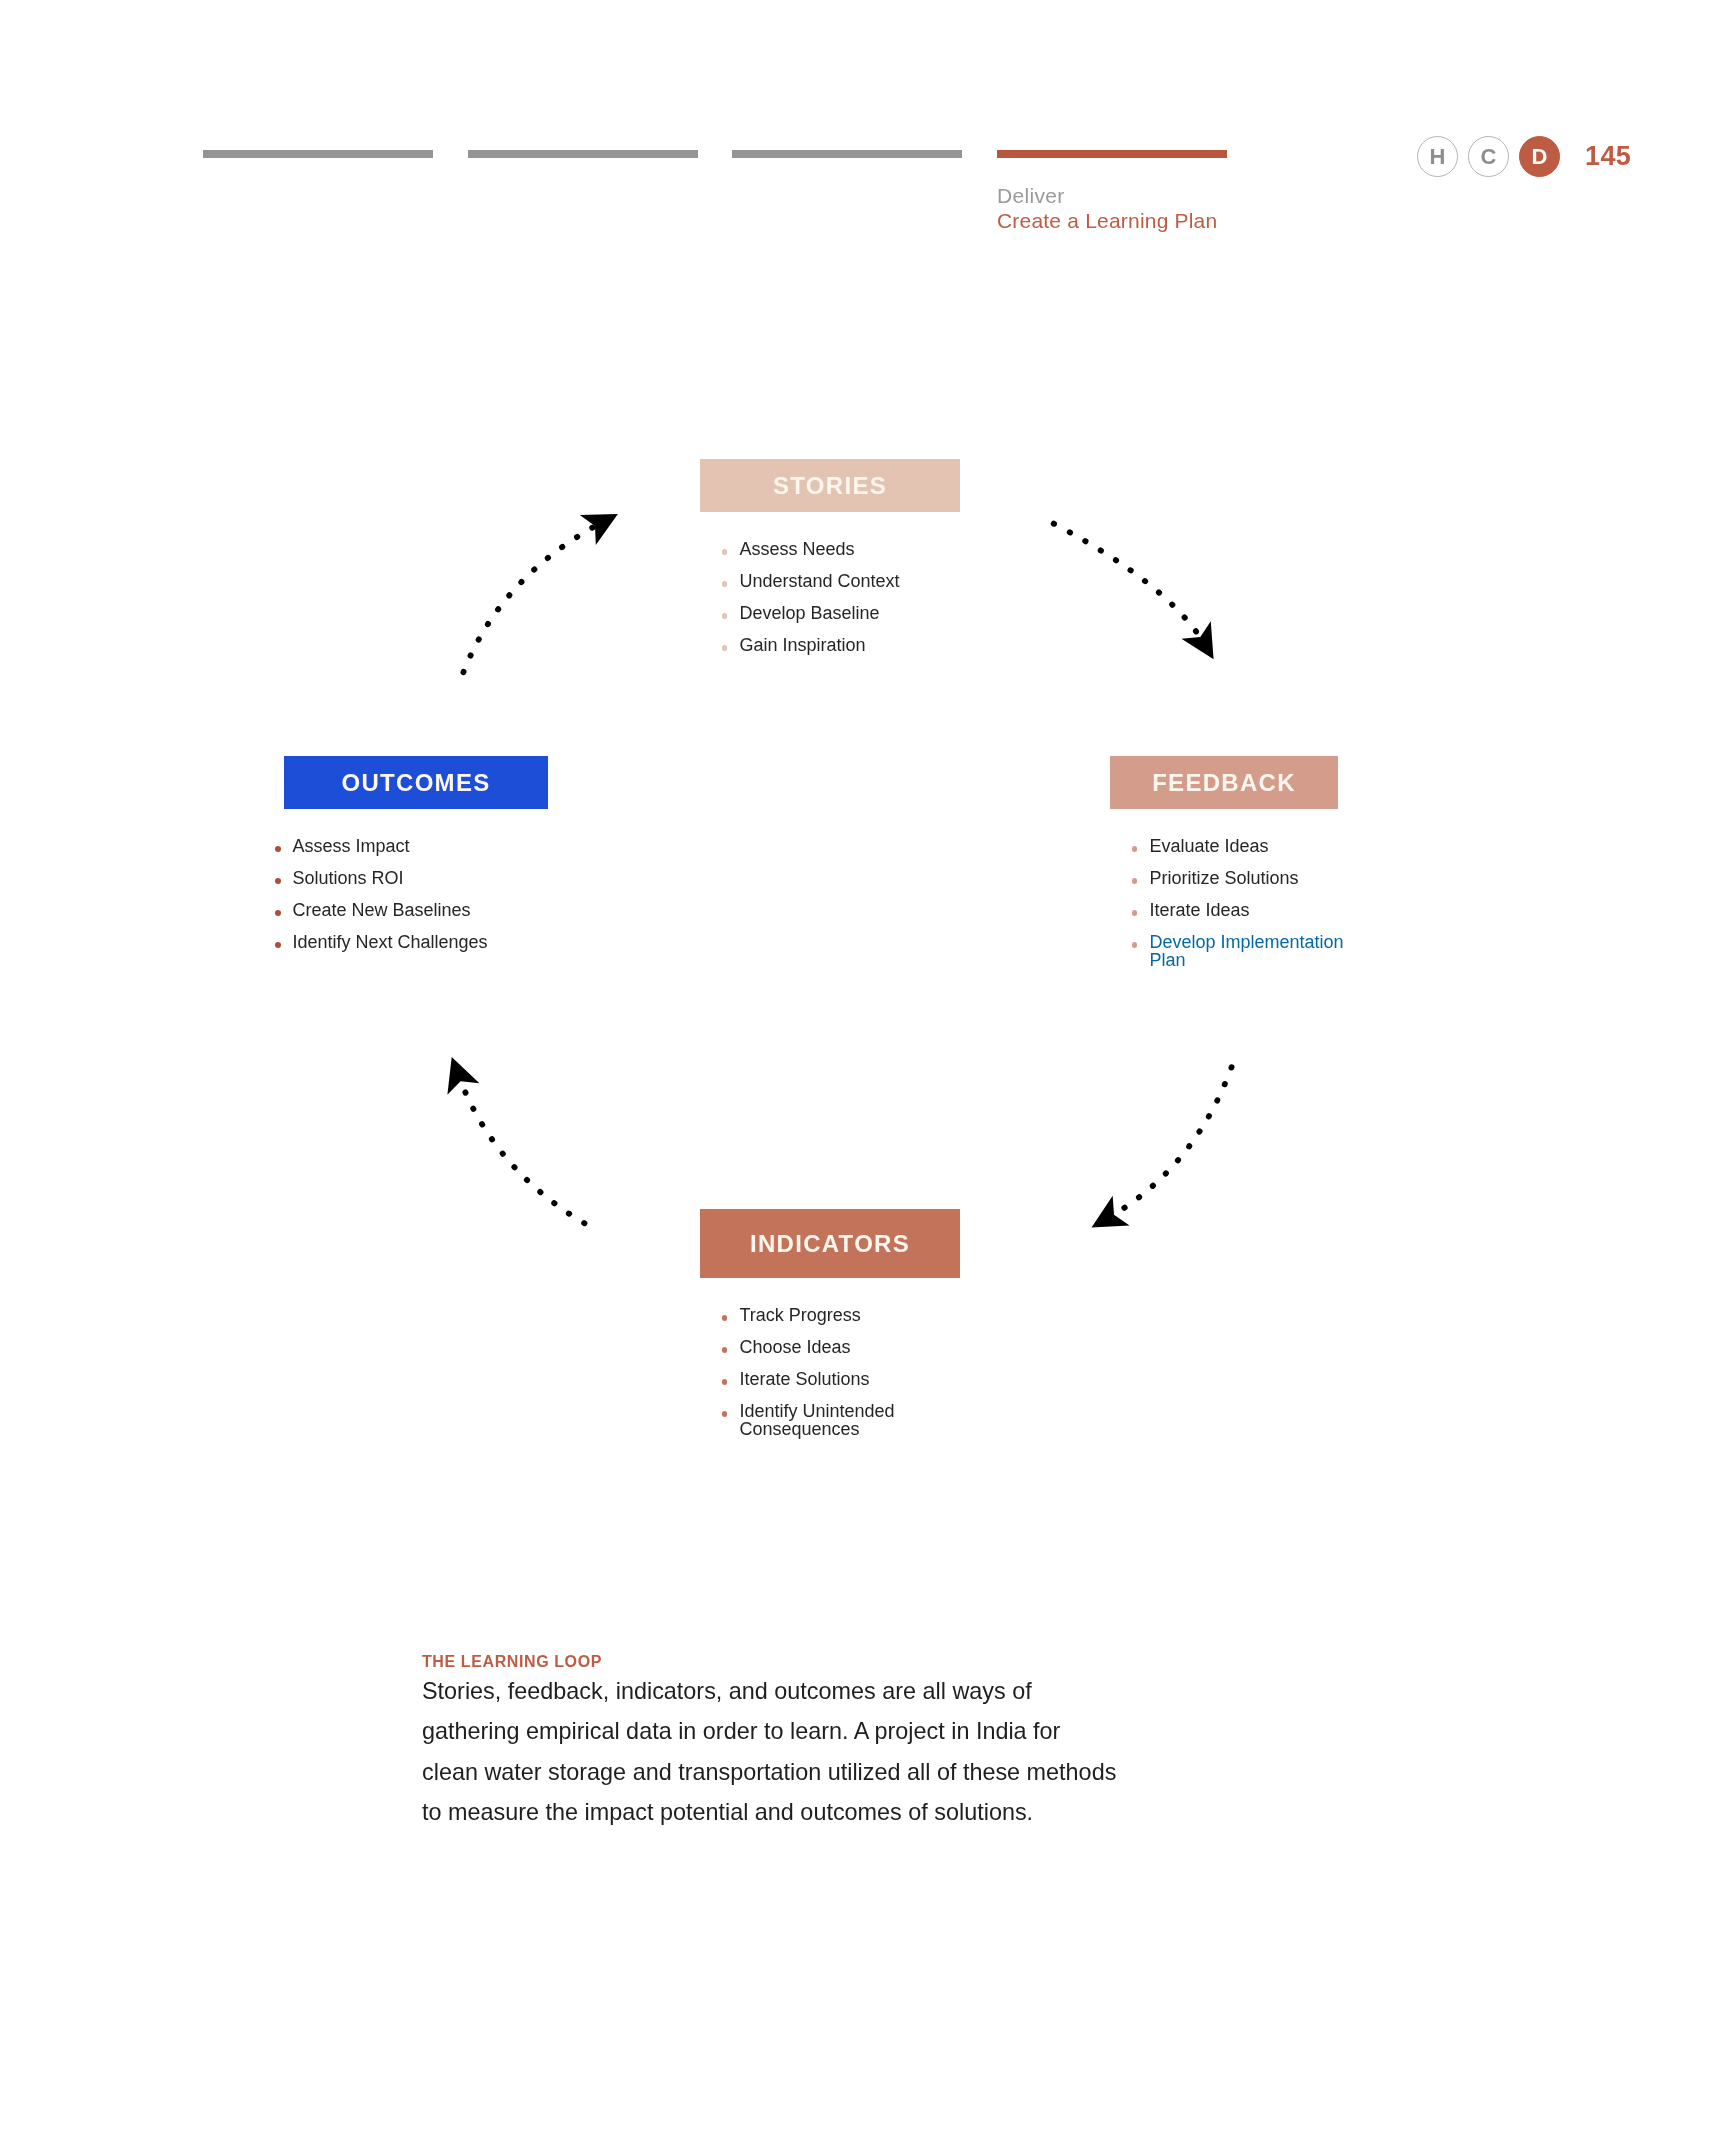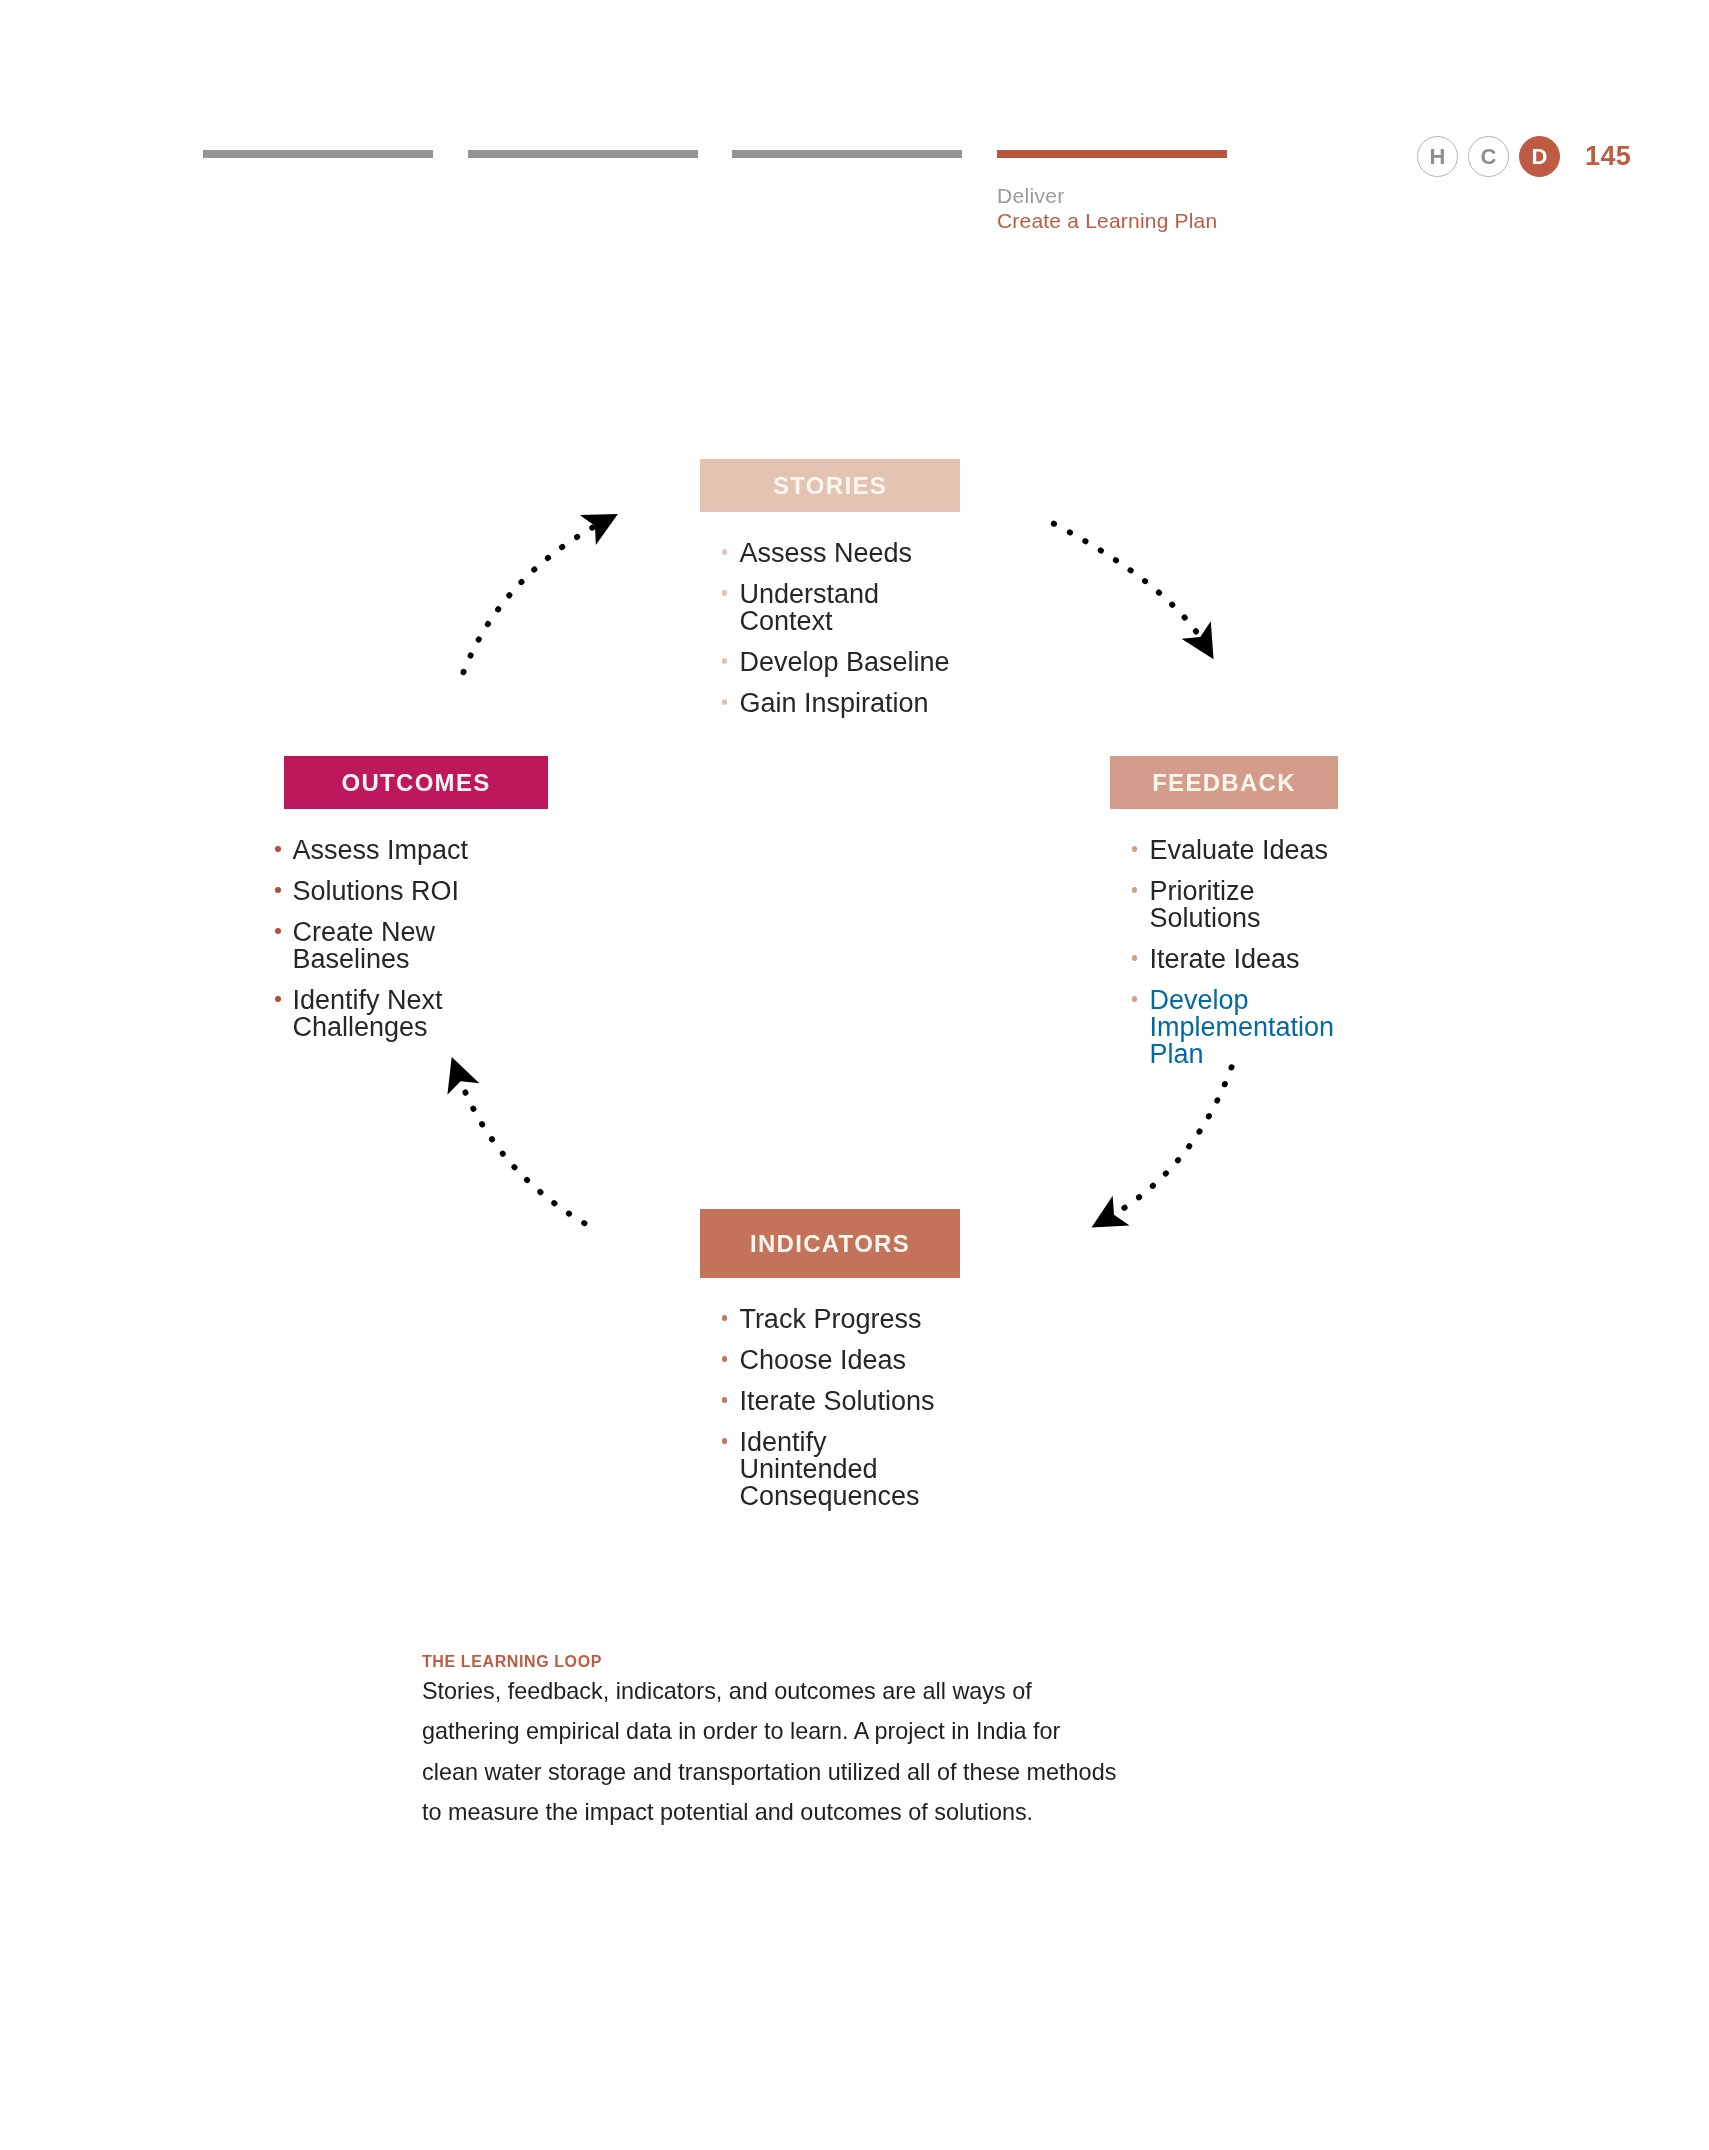--- a/index.html
+++ b/index.html
@@ -98,21 +98,21 @@
     color: #FDF6EF;
     font-weight: 700;
     font-size: 24px;
     letter-spacing: 1.3px;
     box-sizing: border-box;
   }
   .node-list {
     list-style: none;
     margin: 5px;
     padding: 0;
-    font-size: 27px;
+    font-size: 18px;
     color: #262626;
     line-height: 1.0;
   }
   .node-list li {
     position: relative;
     padding-left: 21px;
     margin-bottom: 14px;
     white-space: pre-line;
   }
   .node-list li::before {
@@ -227,21 +227,21 @@
       </div>
       <ul class="node-list" style="color: rgb(212, 157, 139);">
         <li style="color: rgb(38, 38, 38); --dot: #D49D8B;">Evaluate Ideas</li>
         <li style="color: rgb(38, 38, 38); --dot: #D49D8B;">Prioritize Solutions</li>
         <li style="color: rgb(38, 38, 38); --dot: #D49D8B;">Iterate Ideas</li>
         <li style="color: #0369a1; --dot: #D49D8B;">Develop  Implementation Plan</li>
       </ul>
     </div>
 
     <div class="node" id="node-outcomes">
-      <div class="node-head" style="background: #be185d;">
+      <div class="node-head" style="background: #1d4ed8;">
         <span>OUTCOMES</span>
       </div>
       <ul class="node-list" style="color: rgb(177, 79, 60);">
         <li style="color: rgb(38, 38, 38); --dot: #B14F3C;">Assess Impact</li>
         <li style="color: rgb(38, 38, 38); --dot: #B14F3C;">Solutions ROI</li>
         <li style="color: rgb(38, 38, 38); --dot: #B14F3C;">Create New Baselines</li>
         <li style="color: rgb(38, 38, 38); --dot: #B14F3C;">Identify Next Challenges</li>
       </ul>
     </div>
 

